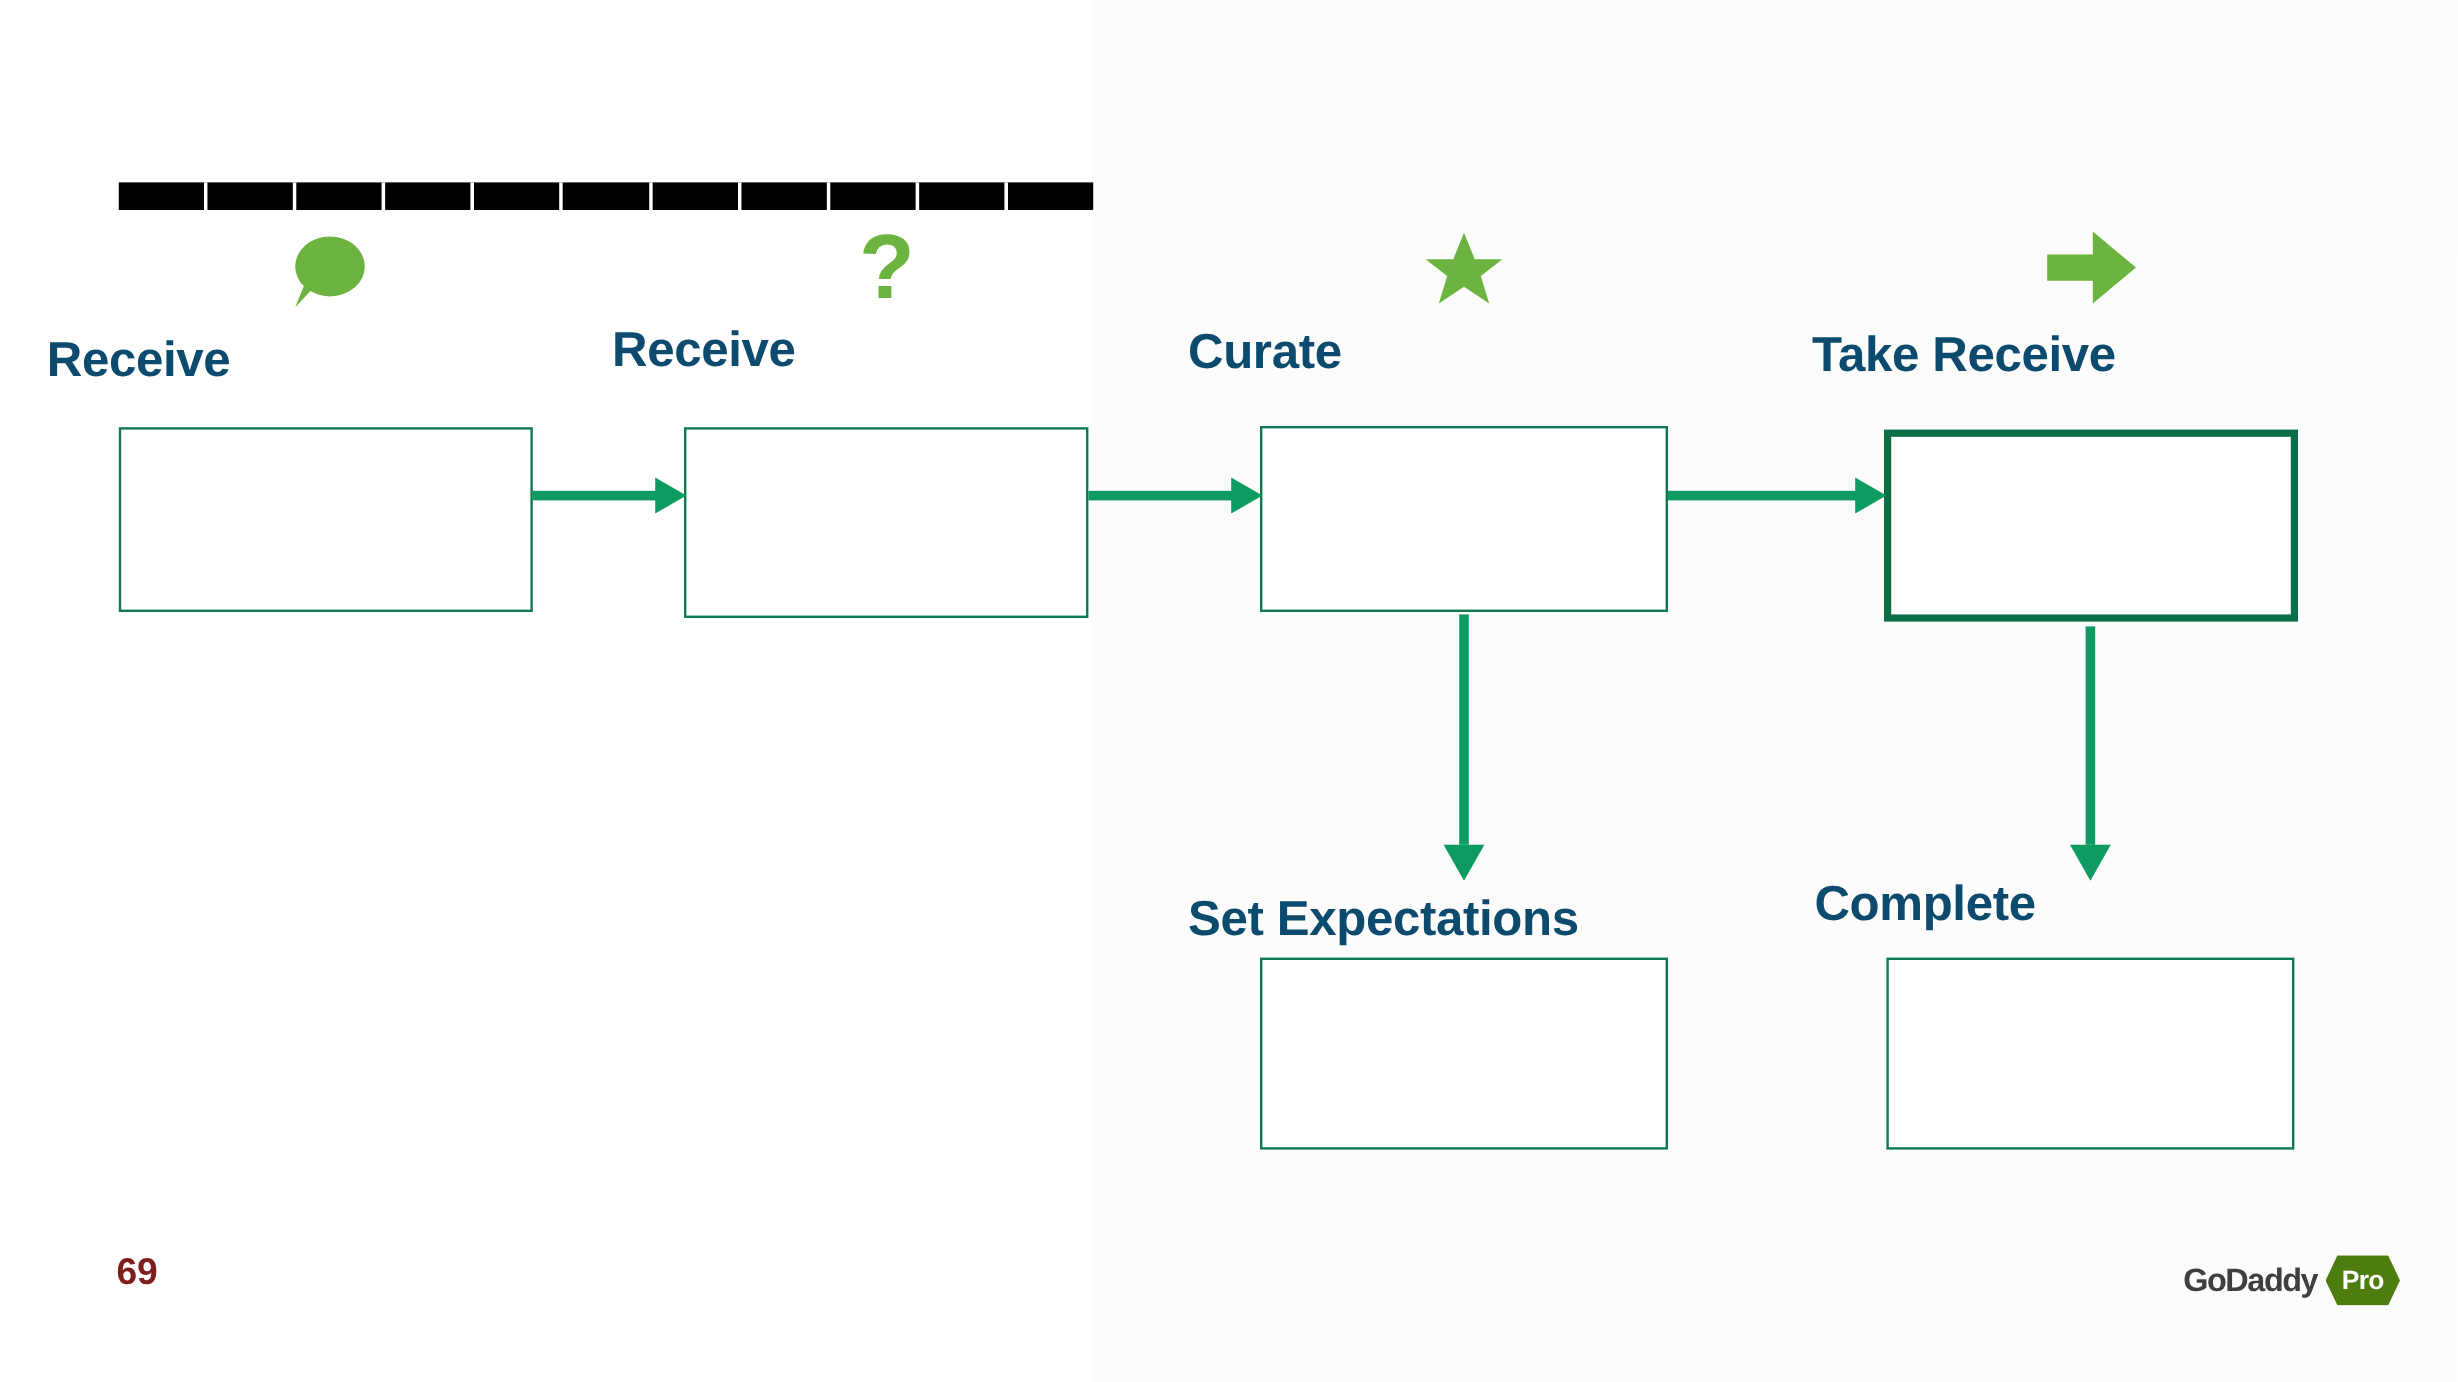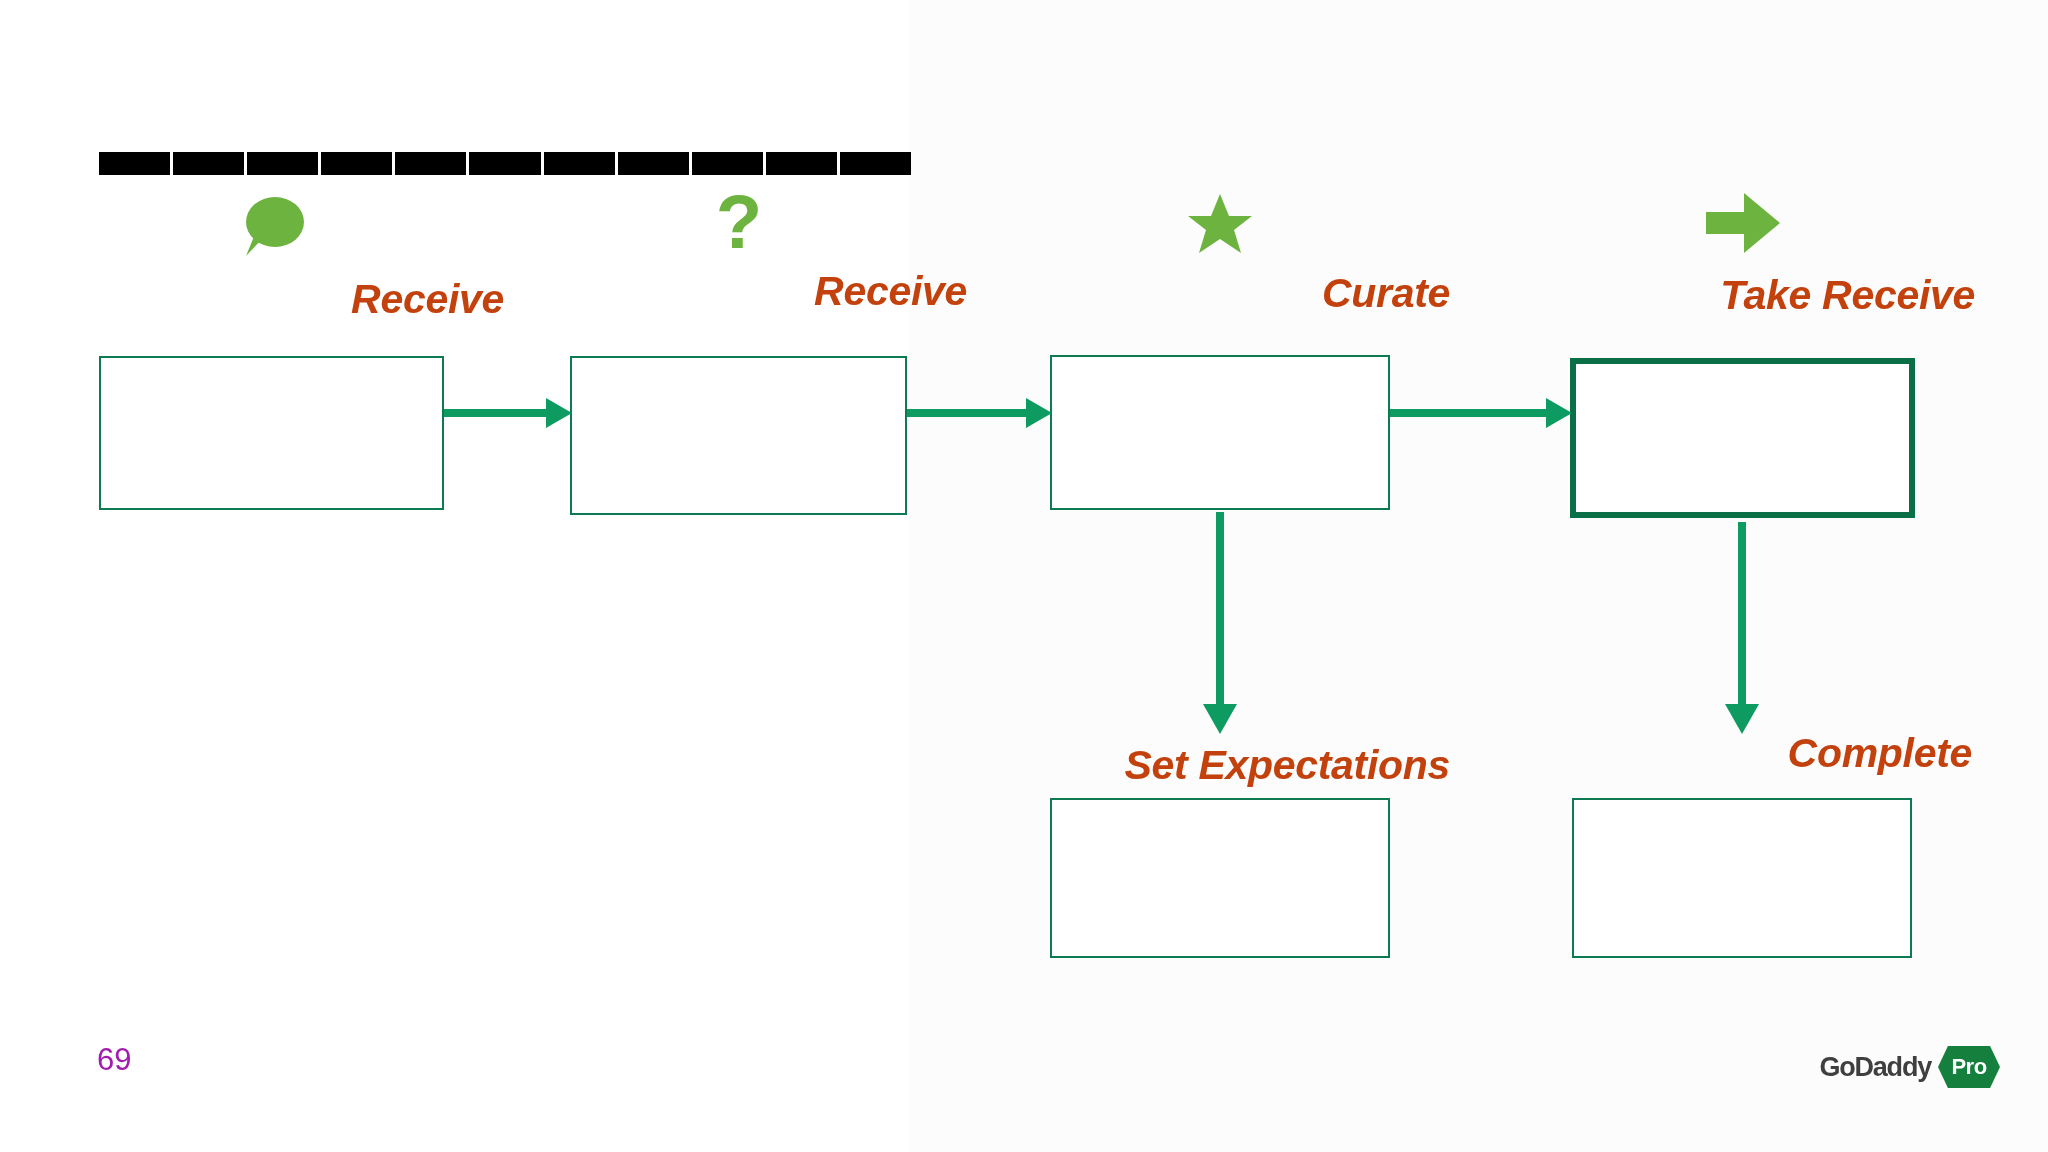--- a/index.html
+++ b/index.html
@@ -57,27 +57,26 @@
     left: 0;
     width: 100%;
     text-align: center;
     height: 80px;
     line-height: 0;
   }
   .stage-label {
     position: absolute;
     left: -60px;
     width: calc(100% + 120px);
-    text-align: right;
+    text-align: left;
     font-size: 41px;
     font-weight: bold;
-    color: #c2410c;
+    color: #0c4a6e;
     white-space: nowrap;
     letter-spacing: -0.3px;
-    font-style: italic;
   }
   .stage-box {
     position: absolute;
     left: 0;
     background: #ffffff;
     border: 2px solid #0d7a51;
     box-sizing: border-box;
   }
   .stage-box.thick {
     border: 6px solid #0a6e46;
@@ -126,42 +125,42 @@
     border-right: 17px solid transparent;
     border-top: 30px solid #0d9b62;
   }
 
   
   .page-num {
     position: absolute;
     left: 97px;
     top: 1042px;
     font-size: 31px;
-    color: #a21caf;
-    font-weight: normal;
+    color: #7f1d1d;
+    font-weight: bold;
   }
   .logo {
     position: absolute;
     right: 48px;
     top: 1046px;
     display: flex;
     align-items: center;
     gap: 7px;
     justify-content: flex-end;
   }
   .logo-word {
     font-size: 27px;
     font-weight: bold;
     color: #3f3f3f;
     letter-spacing: -1.2px;
   }
   .logo-badge {
     width: 62px;
     height: 42px;
-    background: #15803d;
+    background: #4d7c0f;
     display: flex;
     align-items: center;
     justify-content: center;
     color: #ffffff;
     font-size: 22px;
     font-weight: bold;
     letter-spacing: -0.5px;
     clip-path: polygon(16% 0%, 84% 0%, 100% 50%, 84% 100%, 16% 100%, 0% 50%);
   }
 </style>

